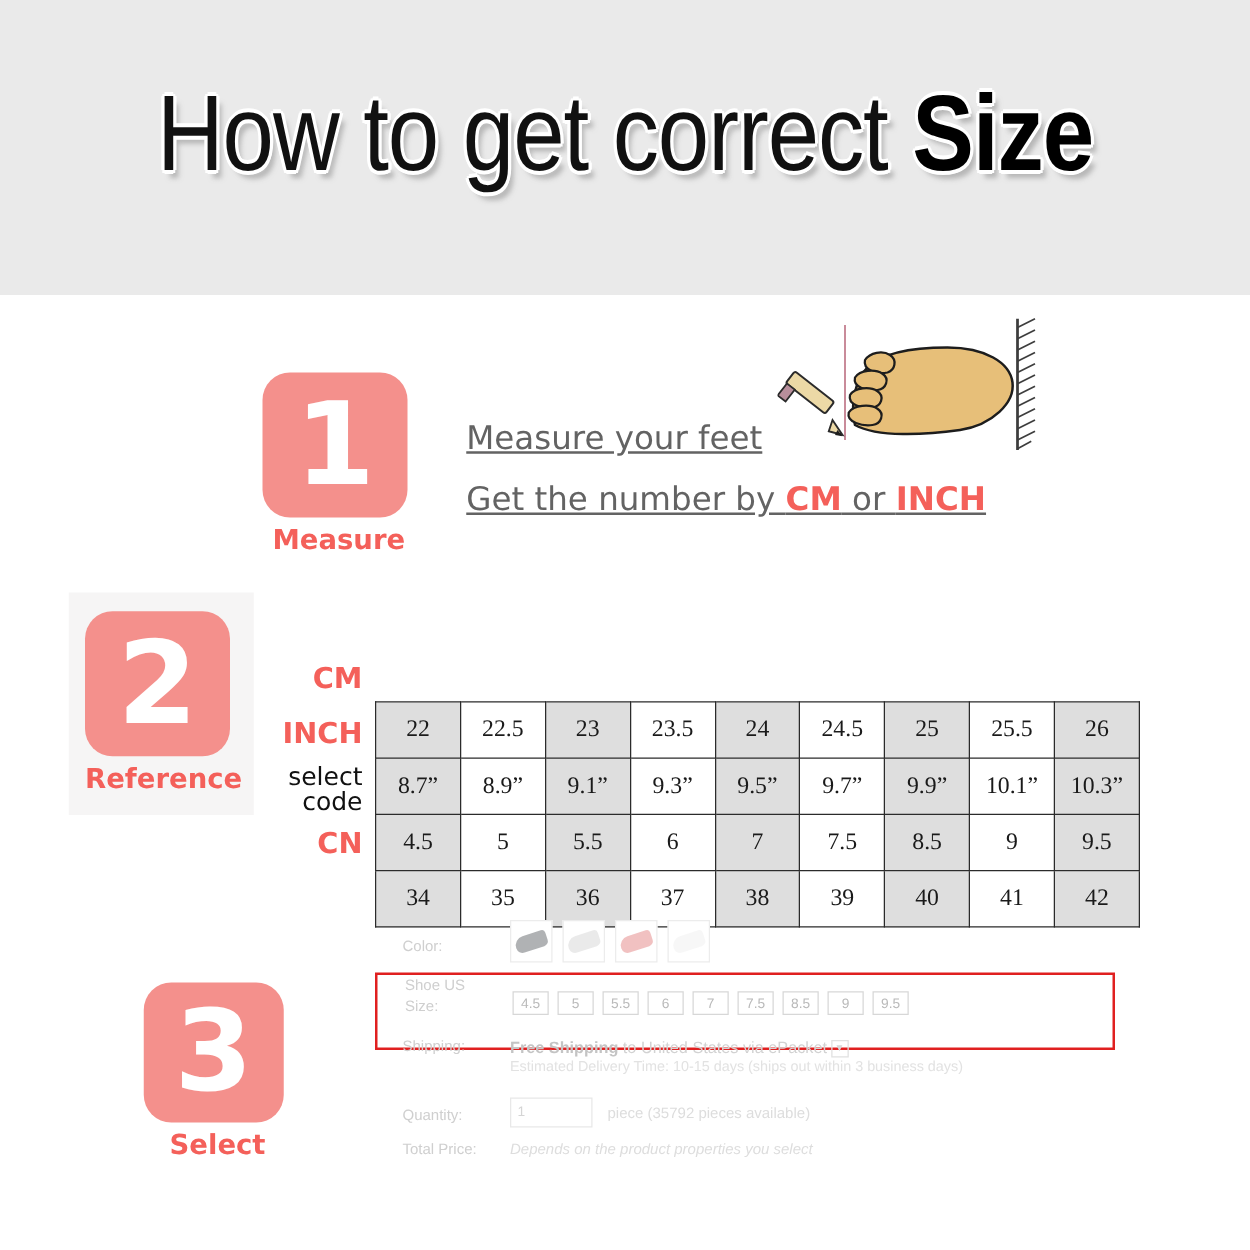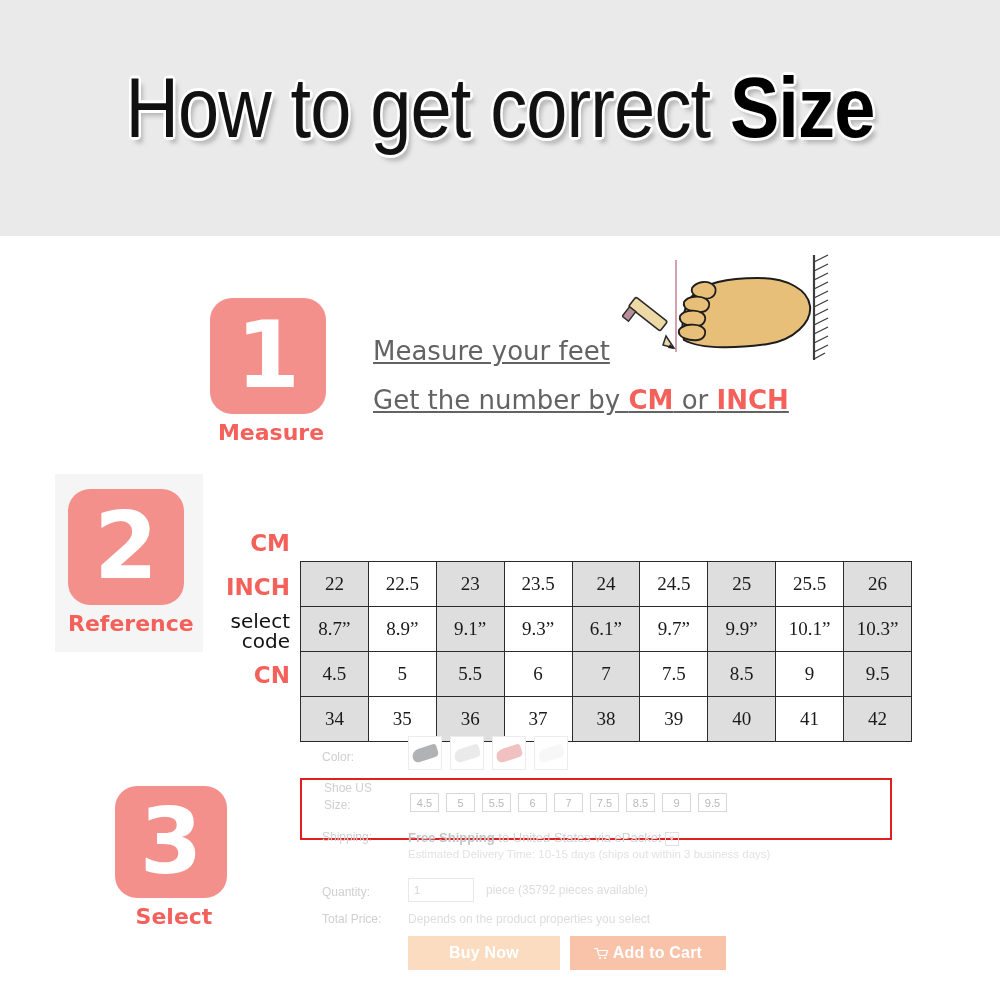--- a/index.html
+++ b/index.html
@@ -285,21 +285,21 @@
     color: #d5d5d5;
     padding-left: 5px;
     box-sizing: border-box;
     line-height: 22px;
   }
   .qty-note { position: absolute; left: 186px; top: 5px; font-size: 12px; color: #dddddd; }
 
   
   #price-row { top: 180px; height: 26px; }
   #price-row .form-label { top: 2px; }
-  #price-row .form-value { top: 2px; color: #dddddd; }
+  #price-row .form-value { top: 2px; color: #dddddd; font-style: italic; }
 
   
   .btn-row { position: absolute; left: 108px; top: 206px; display: flex; gap: 10px; }
   .btn {
     height: 34px;
     border: none;
     color: #ffffff;
     font-size: 16px;
     font-weight: bold;
     display: flex;
@@ -391,21 +391,21 @@
           <td>24.5</td>
           <td class="shaded">25</td>
           <td>25.5</td>
           <td class="shaded">26</td>
         </tr>
         <tr>
           <td class="shaded">8.7”</td>
           <td>8.9”</td>
           <td class="shaded">9.1”</td>
           <td>9.3”</td>
-          <td class="shaded">6.1”</td>
+          <td class="shaded">9.5”</td>
           <td>9.7”</td>
           <td class="shaded">9.9”</td>
           <td>10.1”</td>
           <td class="shaded">10.3”</td>
         </tr>
         <tr>
           <td class="shaded">4.5</td>
           <td>5</td>
           <td class="shaded">5.5</td>
           <td>6</td>
@@ -483,25 +483,14 @@
     <div class="form-label">Quantity:</div>
     <div class="qty-input">1</div>
     <div class="qty-note">piece (35792 pieces available)</div>
   </div>
 
   <div class="form-row" id="price-row">
     <div class="form-label">Total Price:</div>
     <div class="form-value">Depends on the product properties you select</div>
   </div>
 
-  <div class="btn-row">
-    <div class="btn" id="buy-now-button">Buy Now</div>
-    <div class="btn" id="add-cart-button">
-      <svg class="cart-icon" width="15" height="13" viewBox="0 0 15 13">
-        <path d="M0.5 1.5 H3 L5 8.5 H12 L13.6 3.5 H4" fill="none" stroke="#ffffff" stroke-width="1.2" stroke-linejoin="round" stroke-linecap="round"></path>
-        <circle cx="6" cy="11" r="1.1" fill="#ffffff"></circle>
-        <circle cx="11" cy="11" r="1.1" fill="#ffffff"></circle>
-      </svg>
-      <span>Add to Cart</span>
-    </div>
-  </div>
 
 </div>
 
 </body></html>

